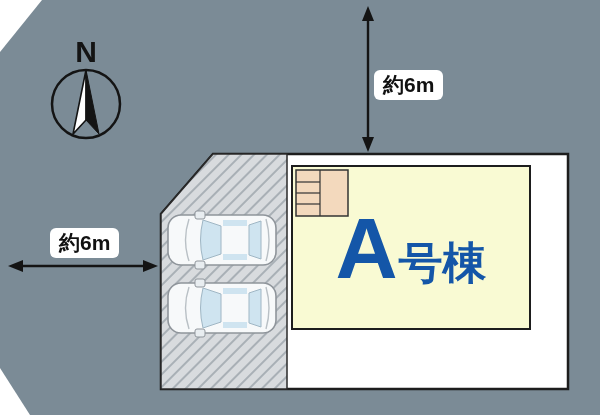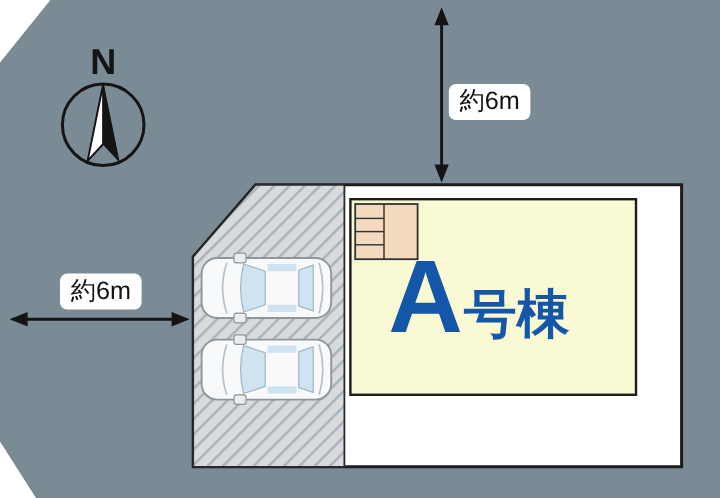--- a/index.html
+++ b/index.html
@@ -18,21 +18,21 @@
   .canvas svg.base {
     position: absolute;
     left: 0;
     top: 0;
   }
   .dim-label {
     position: absolute;
     background: #ffffff;
     color: #111111;
     font-size: 21px;
-    font-weight: normal;
+    font-weight: bold;
     padding: 2px 9px 3px 9px;
     border-radius: 6px;
     line-height: 1.2;
     white-space: nowrap;
   }
   .building-label {
     position: absolute;
     display: flex;
     align-items: center;
     justify-content: center;
@@ -116,19 +116,19 @@
       <line x1="20" y1="266" x2="146" y2="266" stroke="#141414" stroke-width="2.4"></line>
       <polygon points="8,266 23,260 23,272" fill="#141414"></polygon>
       <polygon points="158,266 143,260 143,272" fill="#141414"></polygon>
     </g>
   </svg>
 
   <div class="dim-label" style="left:374px; top:70px;">約6m</div>
 
   <div class="dim-label" style="left:50px; top:228px;">約6m</div>
 
-  <div class="building-label" style="left:280px; top:166px; width:238px; height:163px;">
+  <div class="building-label" style="left:292px; top:166px; width:238px; height:163px;">
     <div class="line">
       <span class="big">A</span><span class="small">号棟</span>
     </div>
   </div>
 
 </div>
 
 </body></html>

